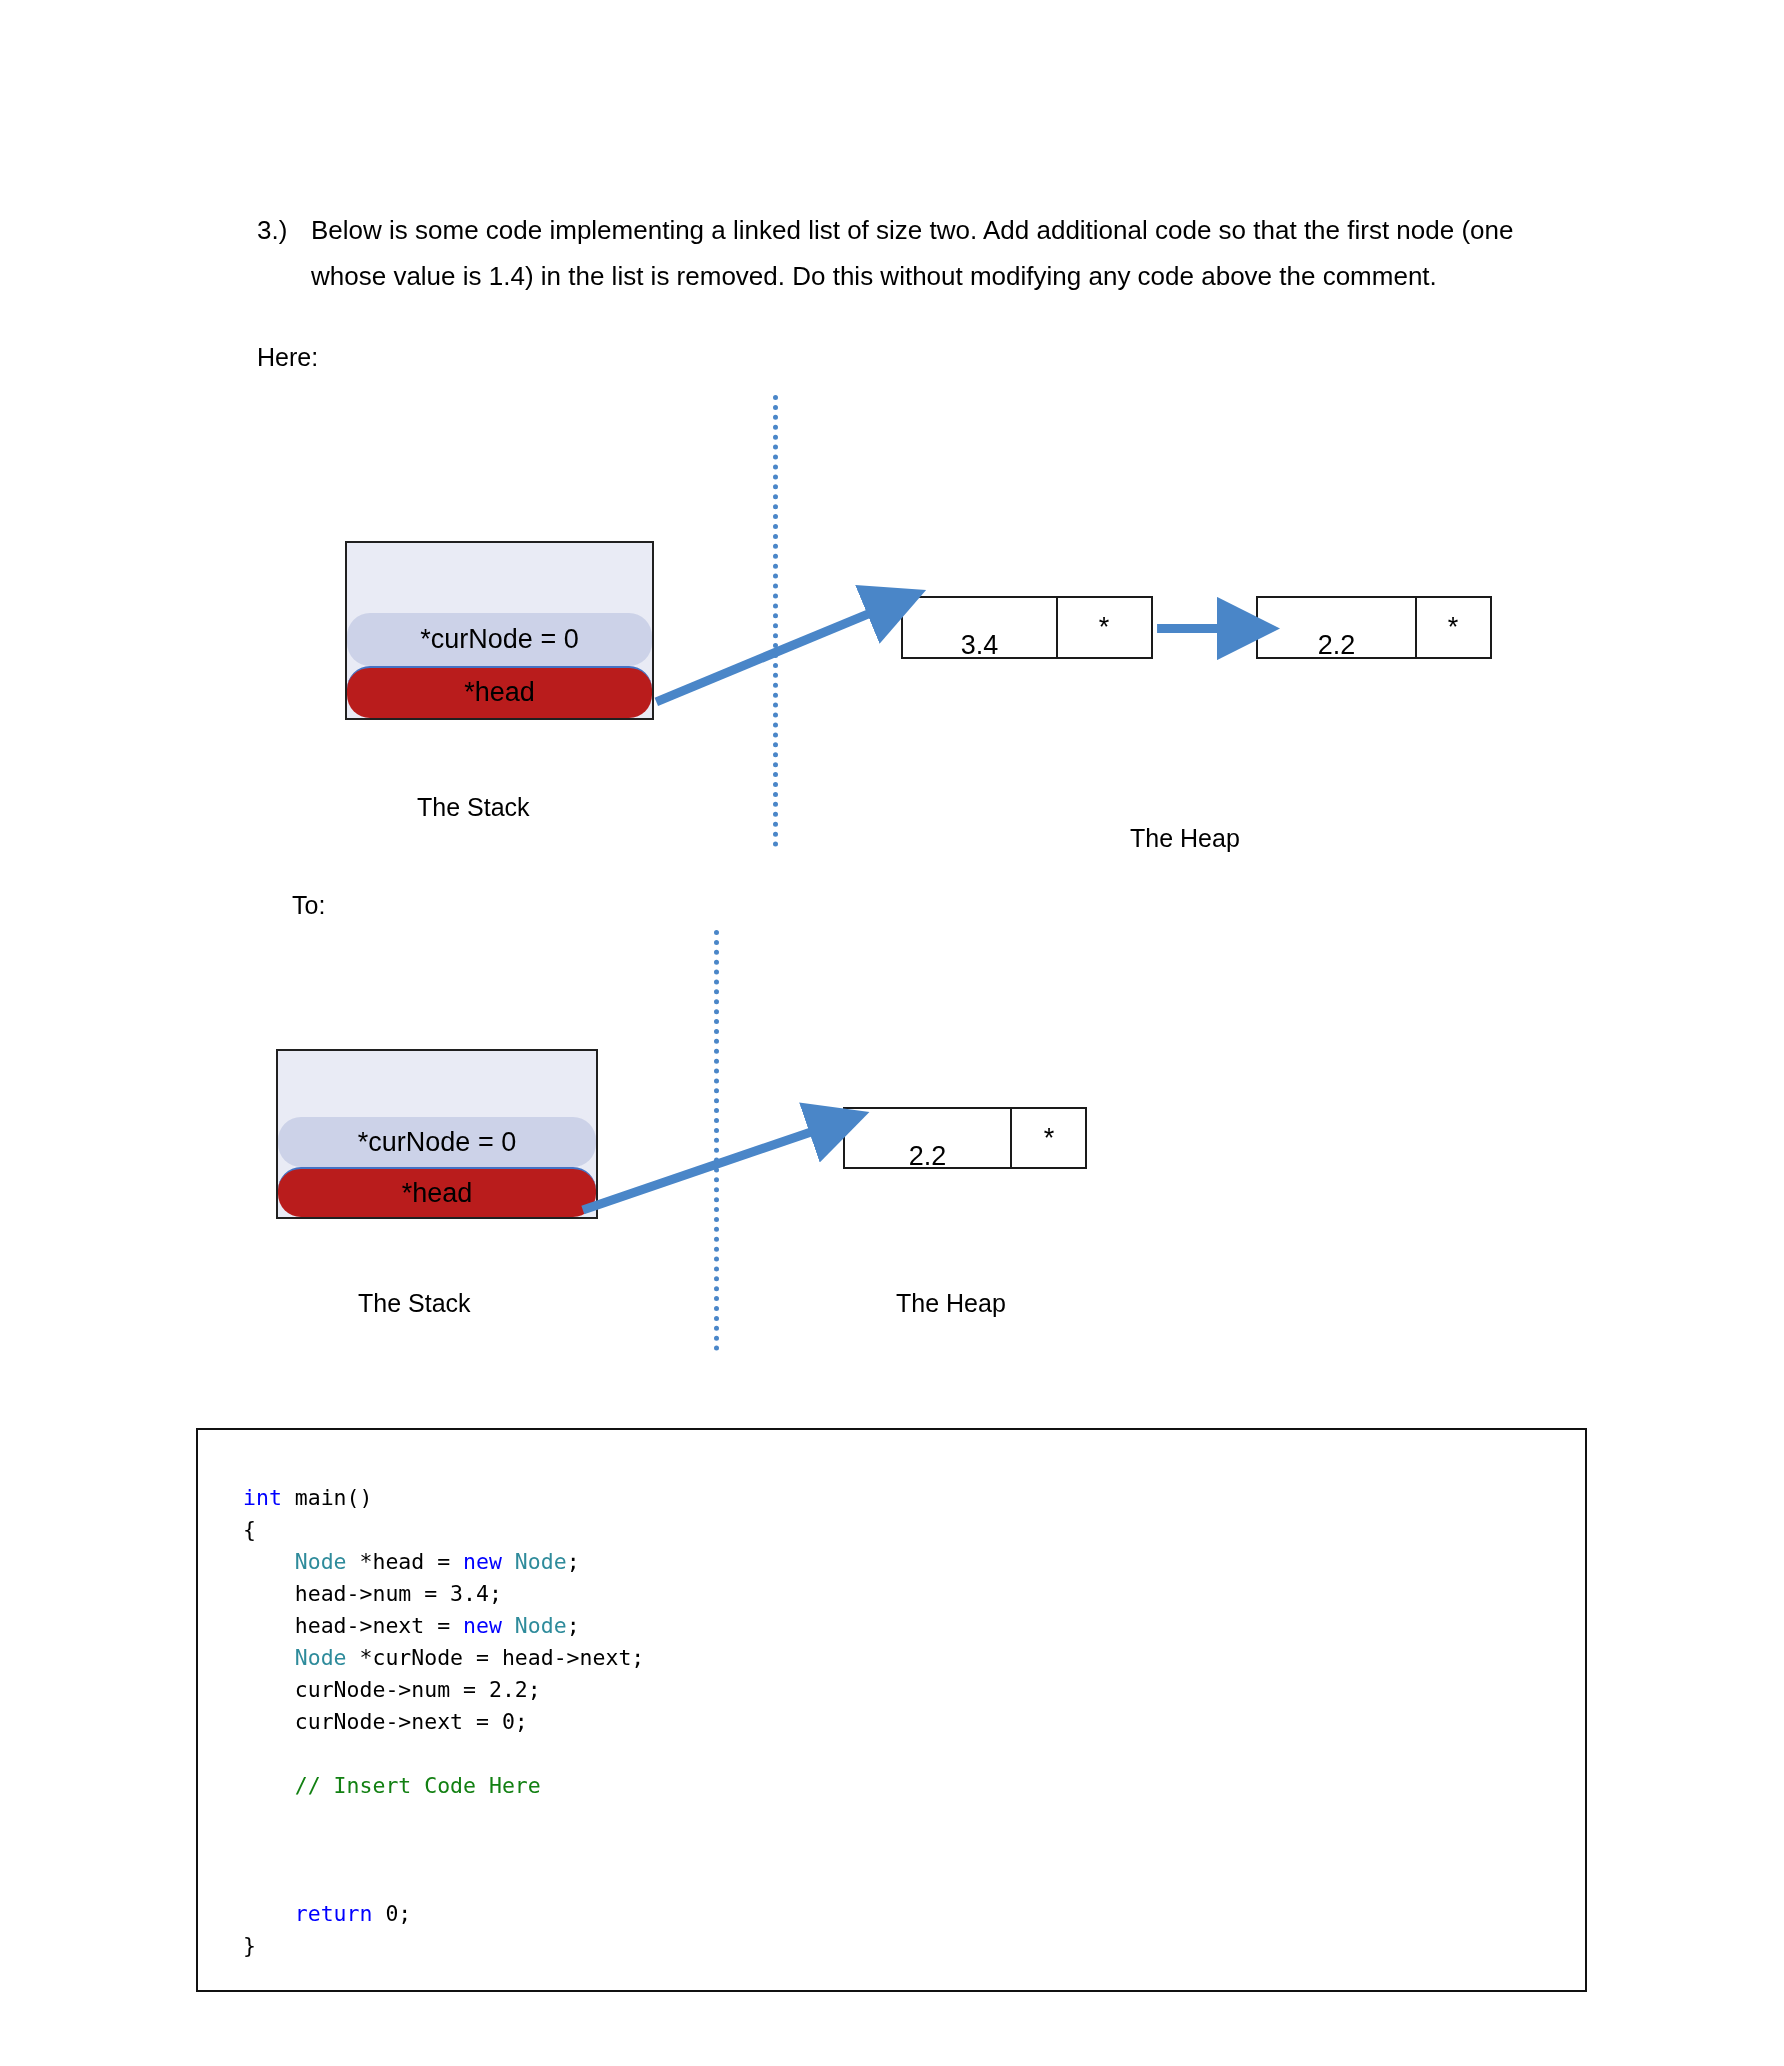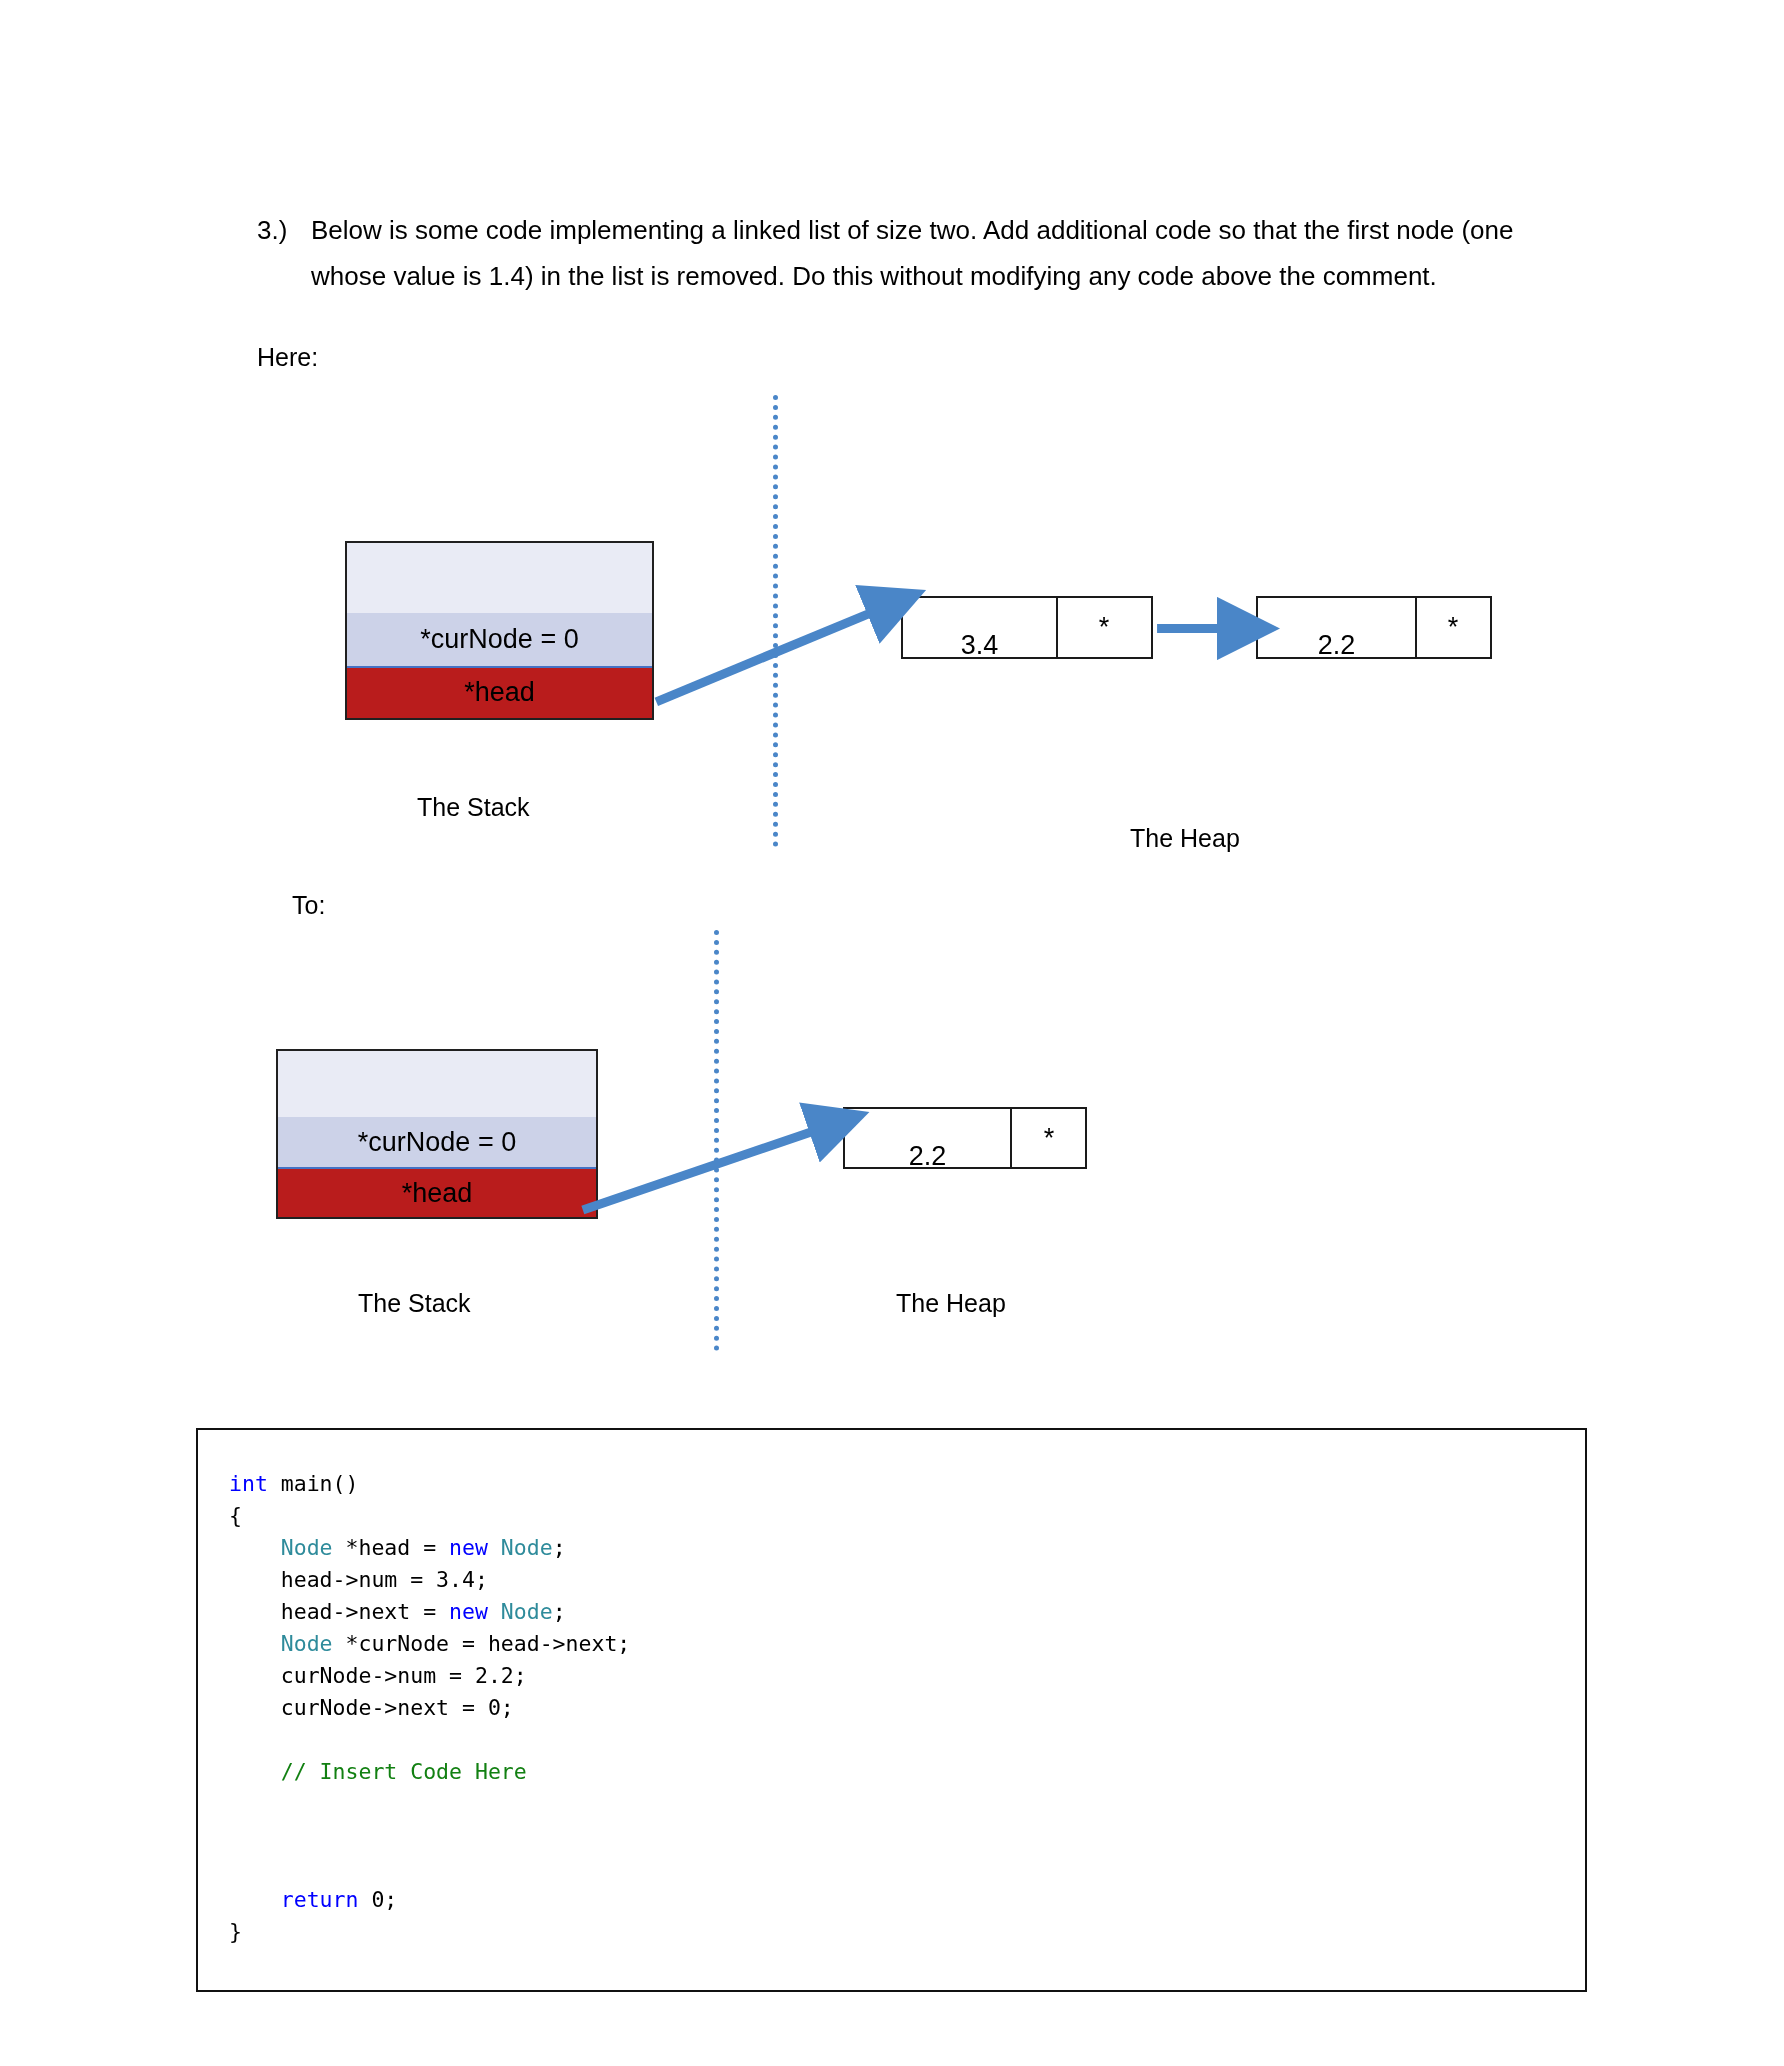--- a/index.html
+++ b/index.html
@@ -8,41 +8,41 @@
   
   #question{position:absolute;left:257px;top:207px;width:1281px;}
   #question .qnum{position:absolute;left:0;top:0;font-size:26px;line-height:46px;white-space:nowrap;}
   #question .qbody{margin-left:54px;font-size:26px;line-height:46px;text-align:left;}
 
   .small-label{position:absolute;font-size:25px;line-height:1;white-space:nowrap;}
 
   
   .stackbox{position:absolute;border:2.1px solid #202020;box-sizing:border-box;background:#e9ebf5;}
   .stackbox .srow{box-sizing:border-box;width:100%;display:flex;align-items:center;justify-content:center;
-                  font-size:27px;white-space:nowrap;}
+                  font-size:27px;white-space:nowrap;border-radius:23px;}
   .stackbox .srow.empty{background:#e9ebf5;}
   .stackbox .srow.cur{background:#ccd2e8;}
   .stackbox .srow.head{background:#b91c1c;border-top:2.9px solid #4472c4;}
 
   
   .node{position:absolute;display:flex;border:2.5px solid #1a1a1a;box-sizing:border-box;background:#ffffff;}
   .node .cell{display:flex;align-items:center;justify-content:center;font-size:27px;box-sizing:border-box;white-space:nowrap;}
   .node .cell.val{flex:0 0 auto;margin-top:36px;}
   .node .cell.ptr{flex:0 0 auto;border-left:2.5px solid #1a1a1a;}
 
   
   .divider{position:absolute;width:0;border-left:5.4px dotted #4a86c8;}
 
   
   .arrowsvg{position:absolute;overflow:visible;}
 
   
   #codebox{position:absolute;left:196px;top:1428px;width:1391px;height:564px;
            border:2.1px solid #111;box-sizing:border-box;background:#fff;}
-  #codebox pre{margin:0;padding:38px 0 0 31px;font-family:"DejaVu Sans Mono",monospace;
+  #codebox pre{margin:14px;padding:38px 0 0 31px;font-family:"DejaVu Sans Mono",monospace;
                font-size:21.5px;line-height:32px;color:#000;white-space:pre;}
   .kw{color:#0000ff;}
   .typ{color:#2e8b9b;}
   .cmt{color:#128012;}
 </style>
 </head>
 <body>
 
 <div id="question">
   <span class="qnum">3.)</span>

